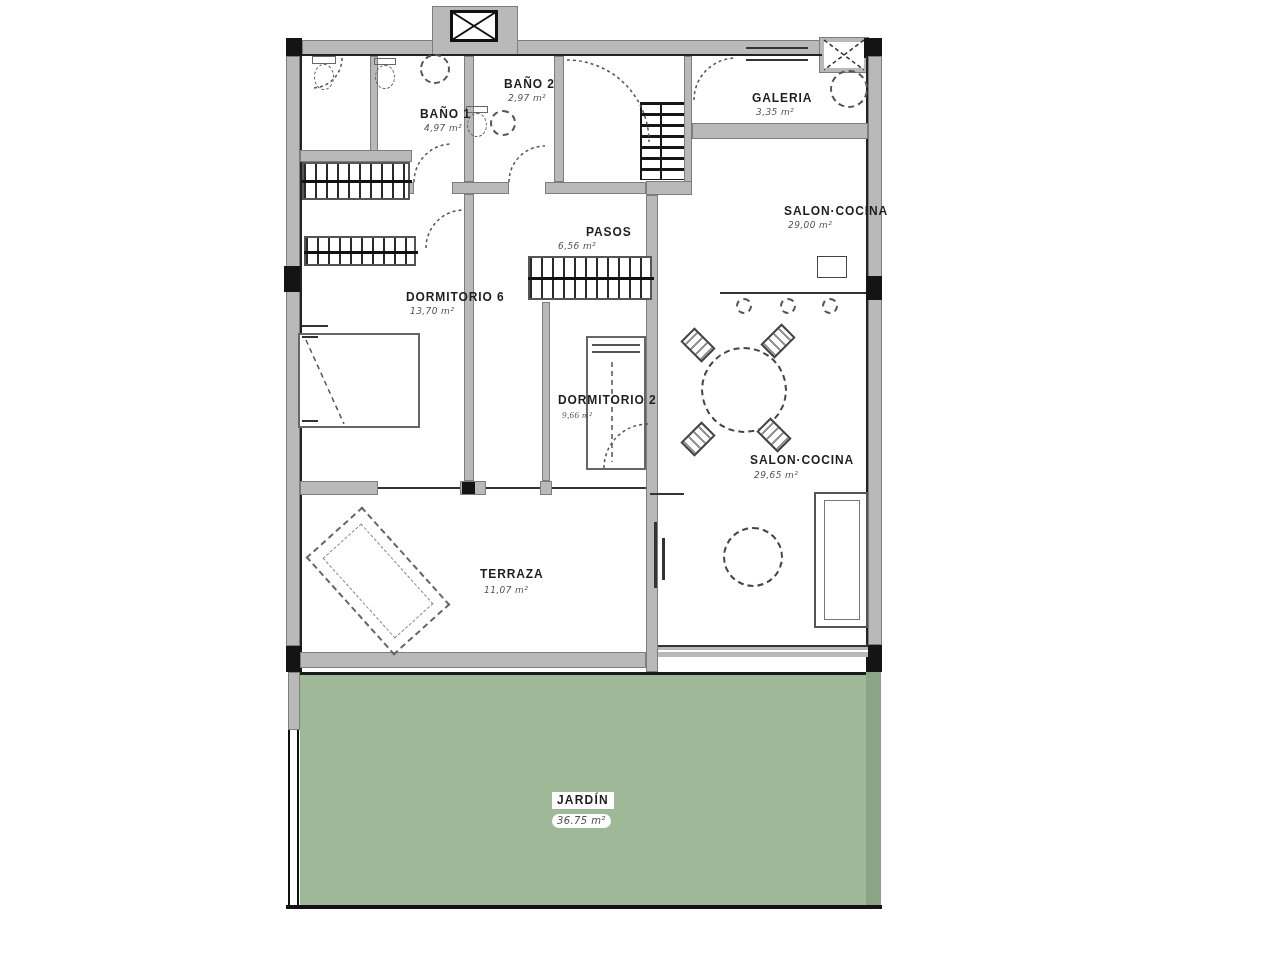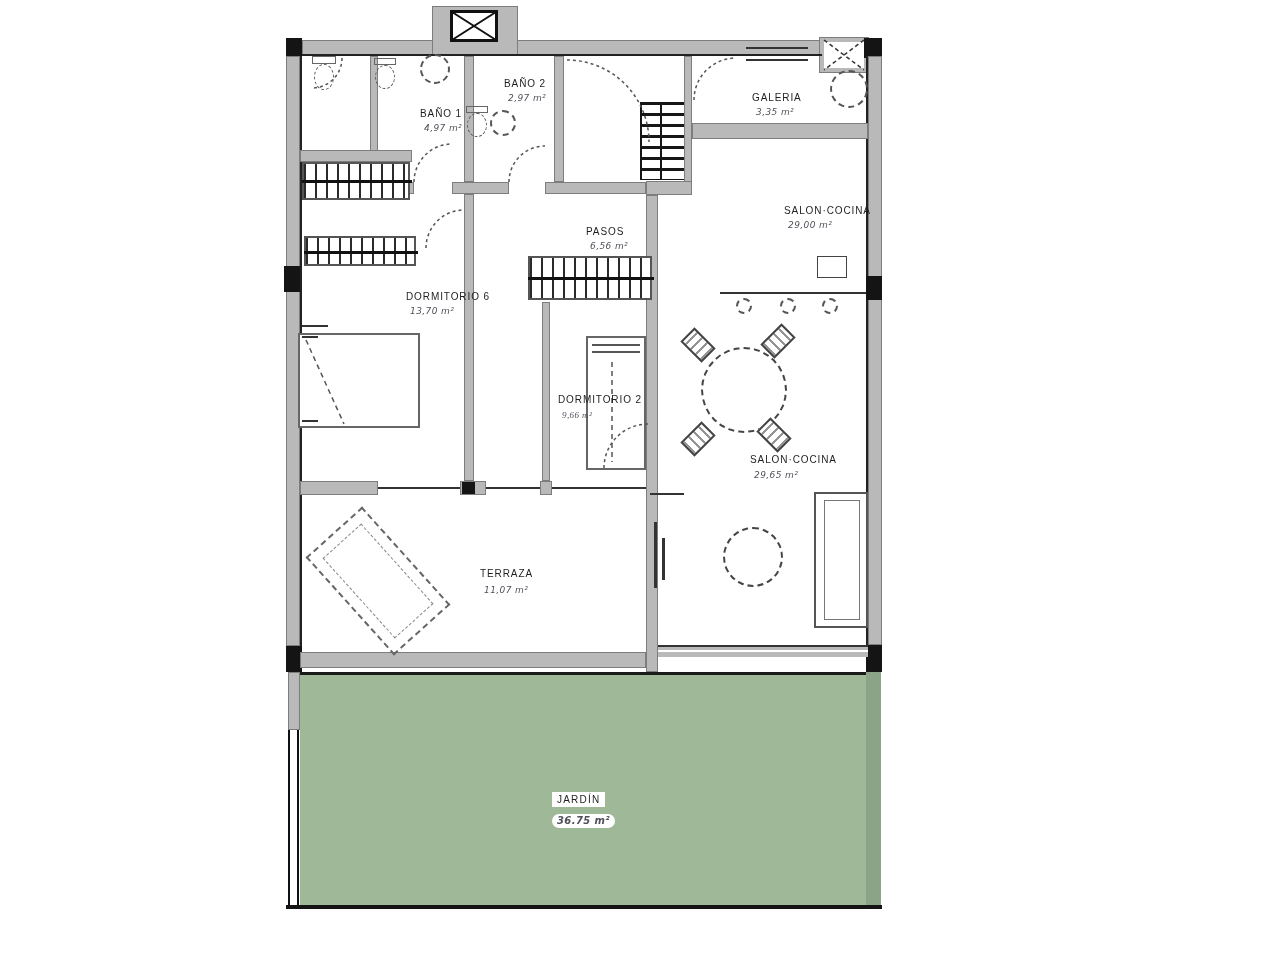--- a/index.html
+++ b/index.html
@@ -14,21 +14,21 @@
      background:repeating-linear-gradient(90deg,#2a2a2a 0 2px,transparent 2px 11px);}
   .rod{background:#111;}
   .stairs{background:repeating-linear-gradient(180deg,#161616 0 3px,transparent 3px 11px);
           border-left:2px solid #161616;}
   .dash-circle{border:2px dashed #555;border-radius:50%;background:transparent;}
   .dash-ellipse{border:1.5px dashed #555;border-radius:50%;background:transparent;}
   .outline{border:2px solid #555;background:#fff;}
   .outline-thin{border:1.5px solid #666;background:transparent;}
   .chair{border:2px solid #444;background:
      repeating-linear-gradient(0deg,rgba(60,60,60,.55) 0 2px,transparent 2px 7px) #fff;}
-  .rlabel{font-weight:400;font-size:10px;line-height:1.1;letter-spacing:.9px;
+  .rlabel{font-weight:700;font-size:12px;line-height:1.1;letter-spacing:.9px;
           color:var(--label,#1e1e1e);white-space:nowrap;}
   .rarea{font-style:italic;font-size:9px;line-height:1;letter-spacing:.4px;
          color:var(--area-text,#50505a);white-space:nowrap;font-family:"DejaVu Sans",sans-serif;}
   .chip{background:#fff;padding:2px 5px;white-space:nowrap;}
   svg.overlay{left:0;top:0;pointer-events:none;}
 </style>
 </head>
 <body>
 
 <div id="canvas">
@@ -169,30 +169,30 @@
   <span class="rlabel" style="left:504px;top:78px;">BAÑO 2</span>
   <span class="rarea" style="left:508px;top:94px;">2,97 m²</span>
 
   <span class="rlabel" style="left:752px;top:92px;">GALERIA</span>
   <span class="rarea" style="left:756px;top:108px;">3,35 m²</span>
 
   <span class="rlabel" style="left:784px;top:205px;">SALON·COCINA</span>
   <span class="rarea" style="left:788px;top:221px;">29,00 m²</span>
 
   <span class="rlabel" style="left:586px;top:226px;">PASOS</span>
-  <span class="rarea" style="left:590px;top:242px;font-style:italic;">6,56 m²</span>
+  <span class="rarea" style="left:558px;top:242px;font-style:italic;">6,56 m²</span>
 
   <span class="rlabel" style="left:406px;top:291px;">DORMITORIO 6</span>
   <span class="rarea" style="left:410px;top:307px;">13,70 m²</span>
 
   <span class="rlabel" style="left:558px;top:394px;">DORMITORIO 2</span>
   <span class="rarea" style="left:562px;top:411px;font-family:Liberation Serif, serif;">9,66 m²</span>
 
   <span class="rlabel" style="left:750px;top:454px;">SALON·COCINA</span>
   <span class="rarea" style="left:754px;top:471px;">29,65 m²</span>
 
   <span class="rlabel" style="left:480px;top:568px;">TERRAZA</span>
   <span class="rarea" style="left:484px;top:586px;">11,07 m²</span>
 
   <span class="rlabel chip" style="left:552px;top:792px;letter-spacing:1.2px;">JARDÍN</span>
-  <span class="rarea chip" style="left:552px;top:814px;font-weight:700;font-size:10px;border-radius:7px;">36.75 m²</span>
+  <span class="rarea chip" style="left:552px;top:814px;font-weight:400;font-size:10px;border-radius:7px;">36.75 m²</span>
 
 </div>
 
 </body></html>

